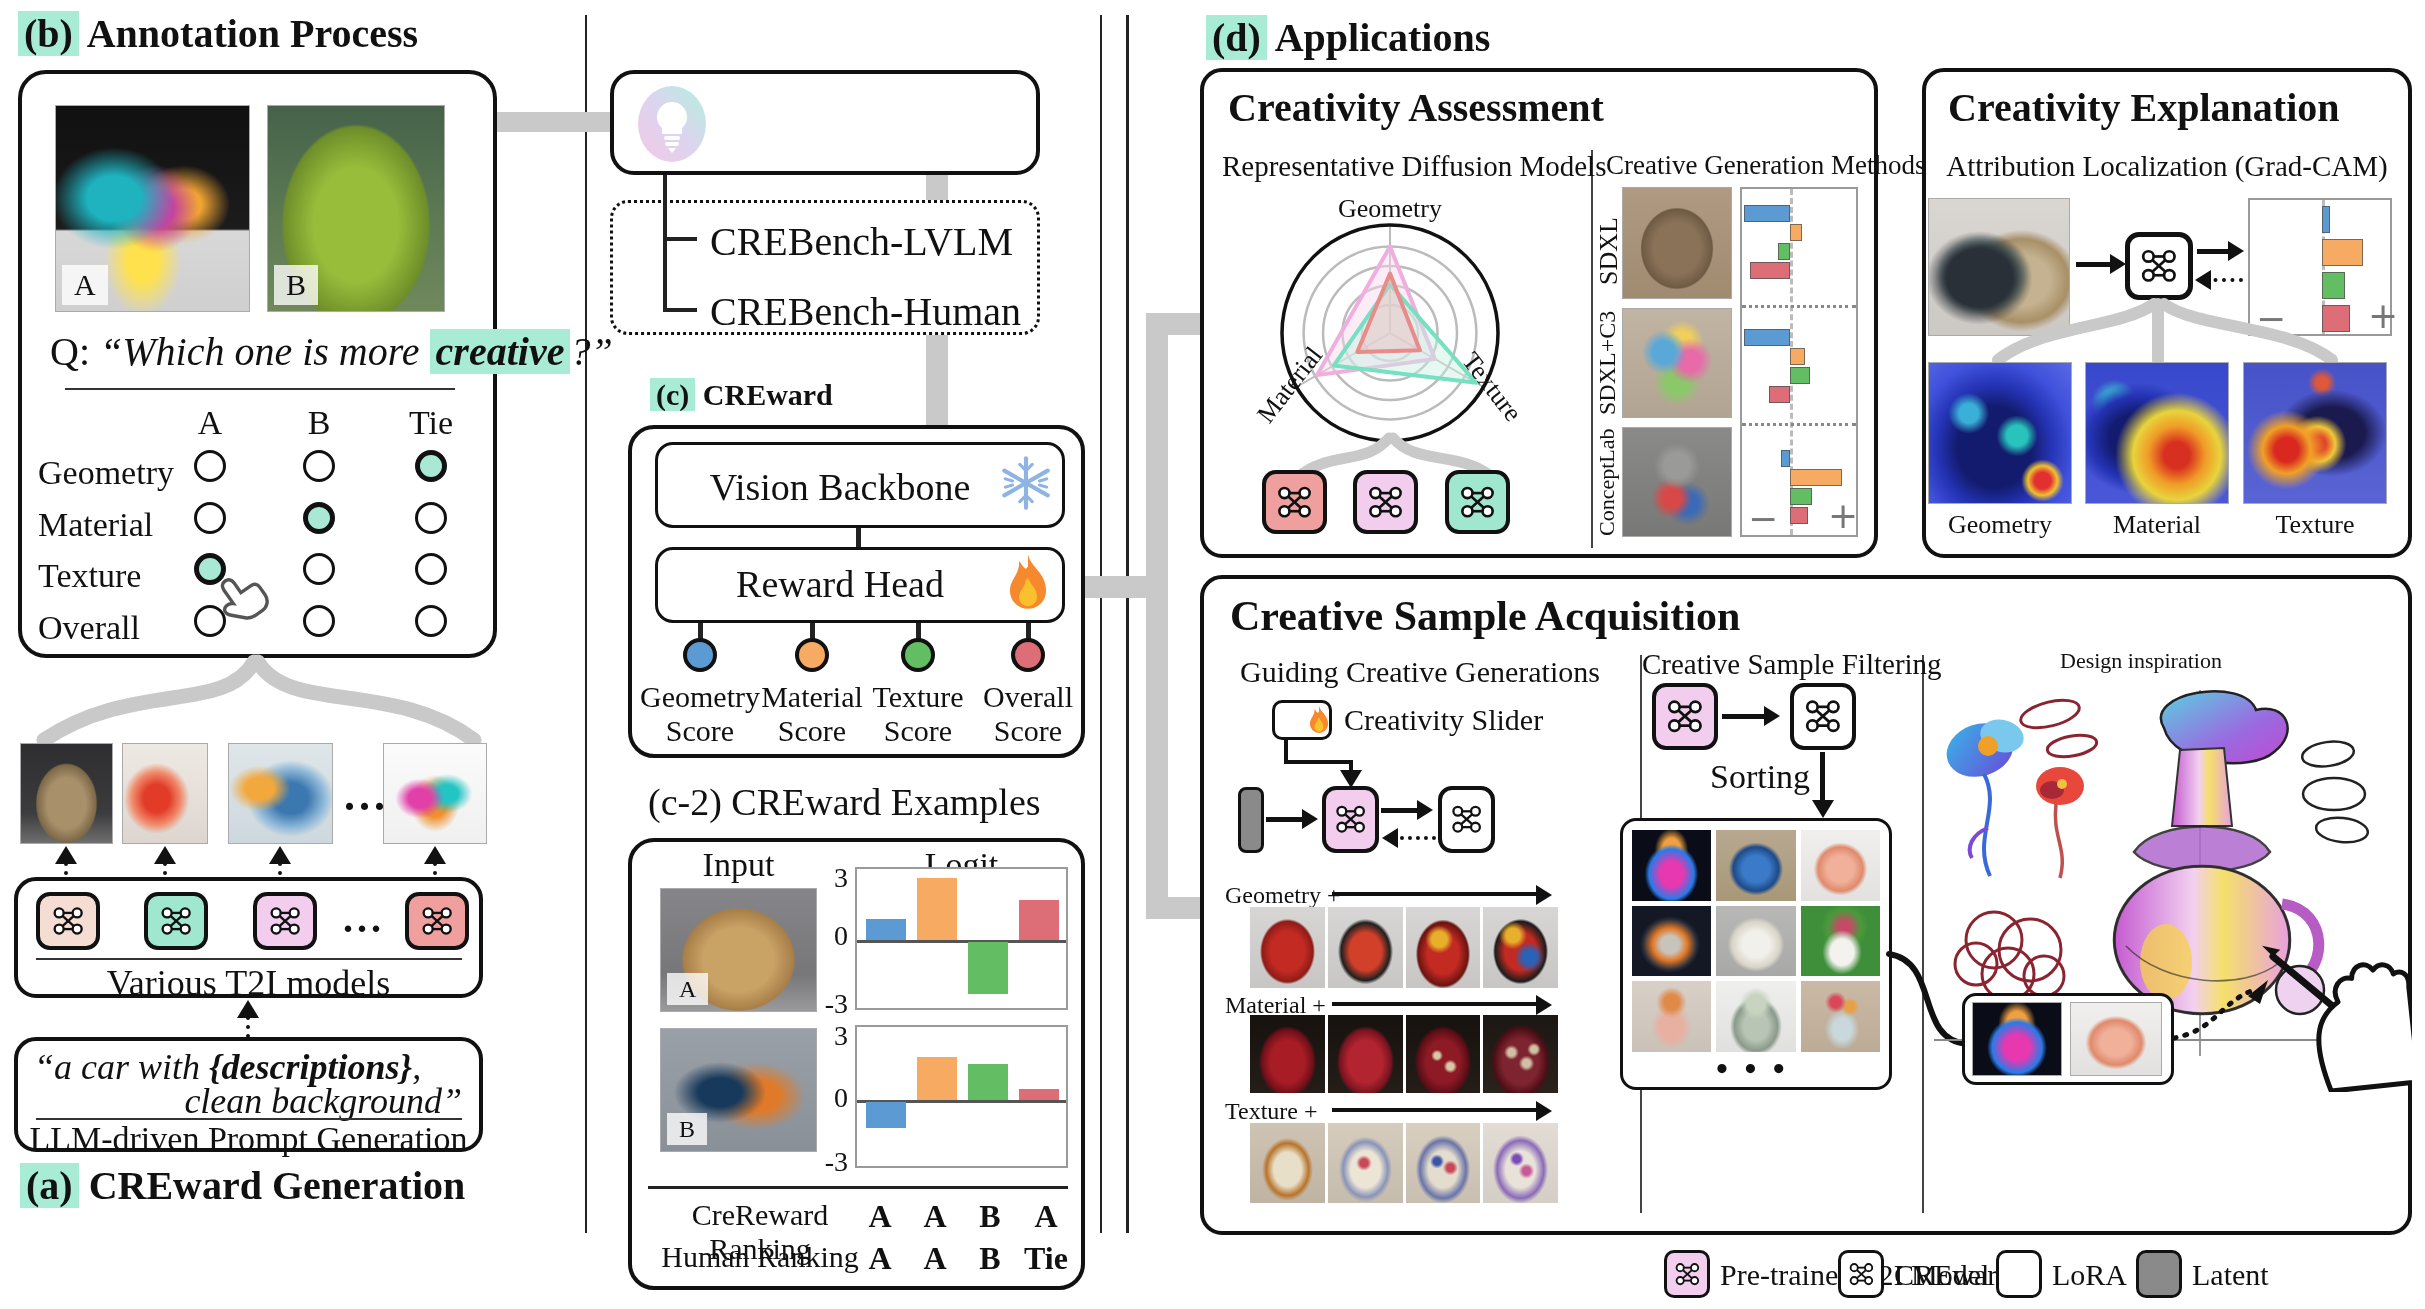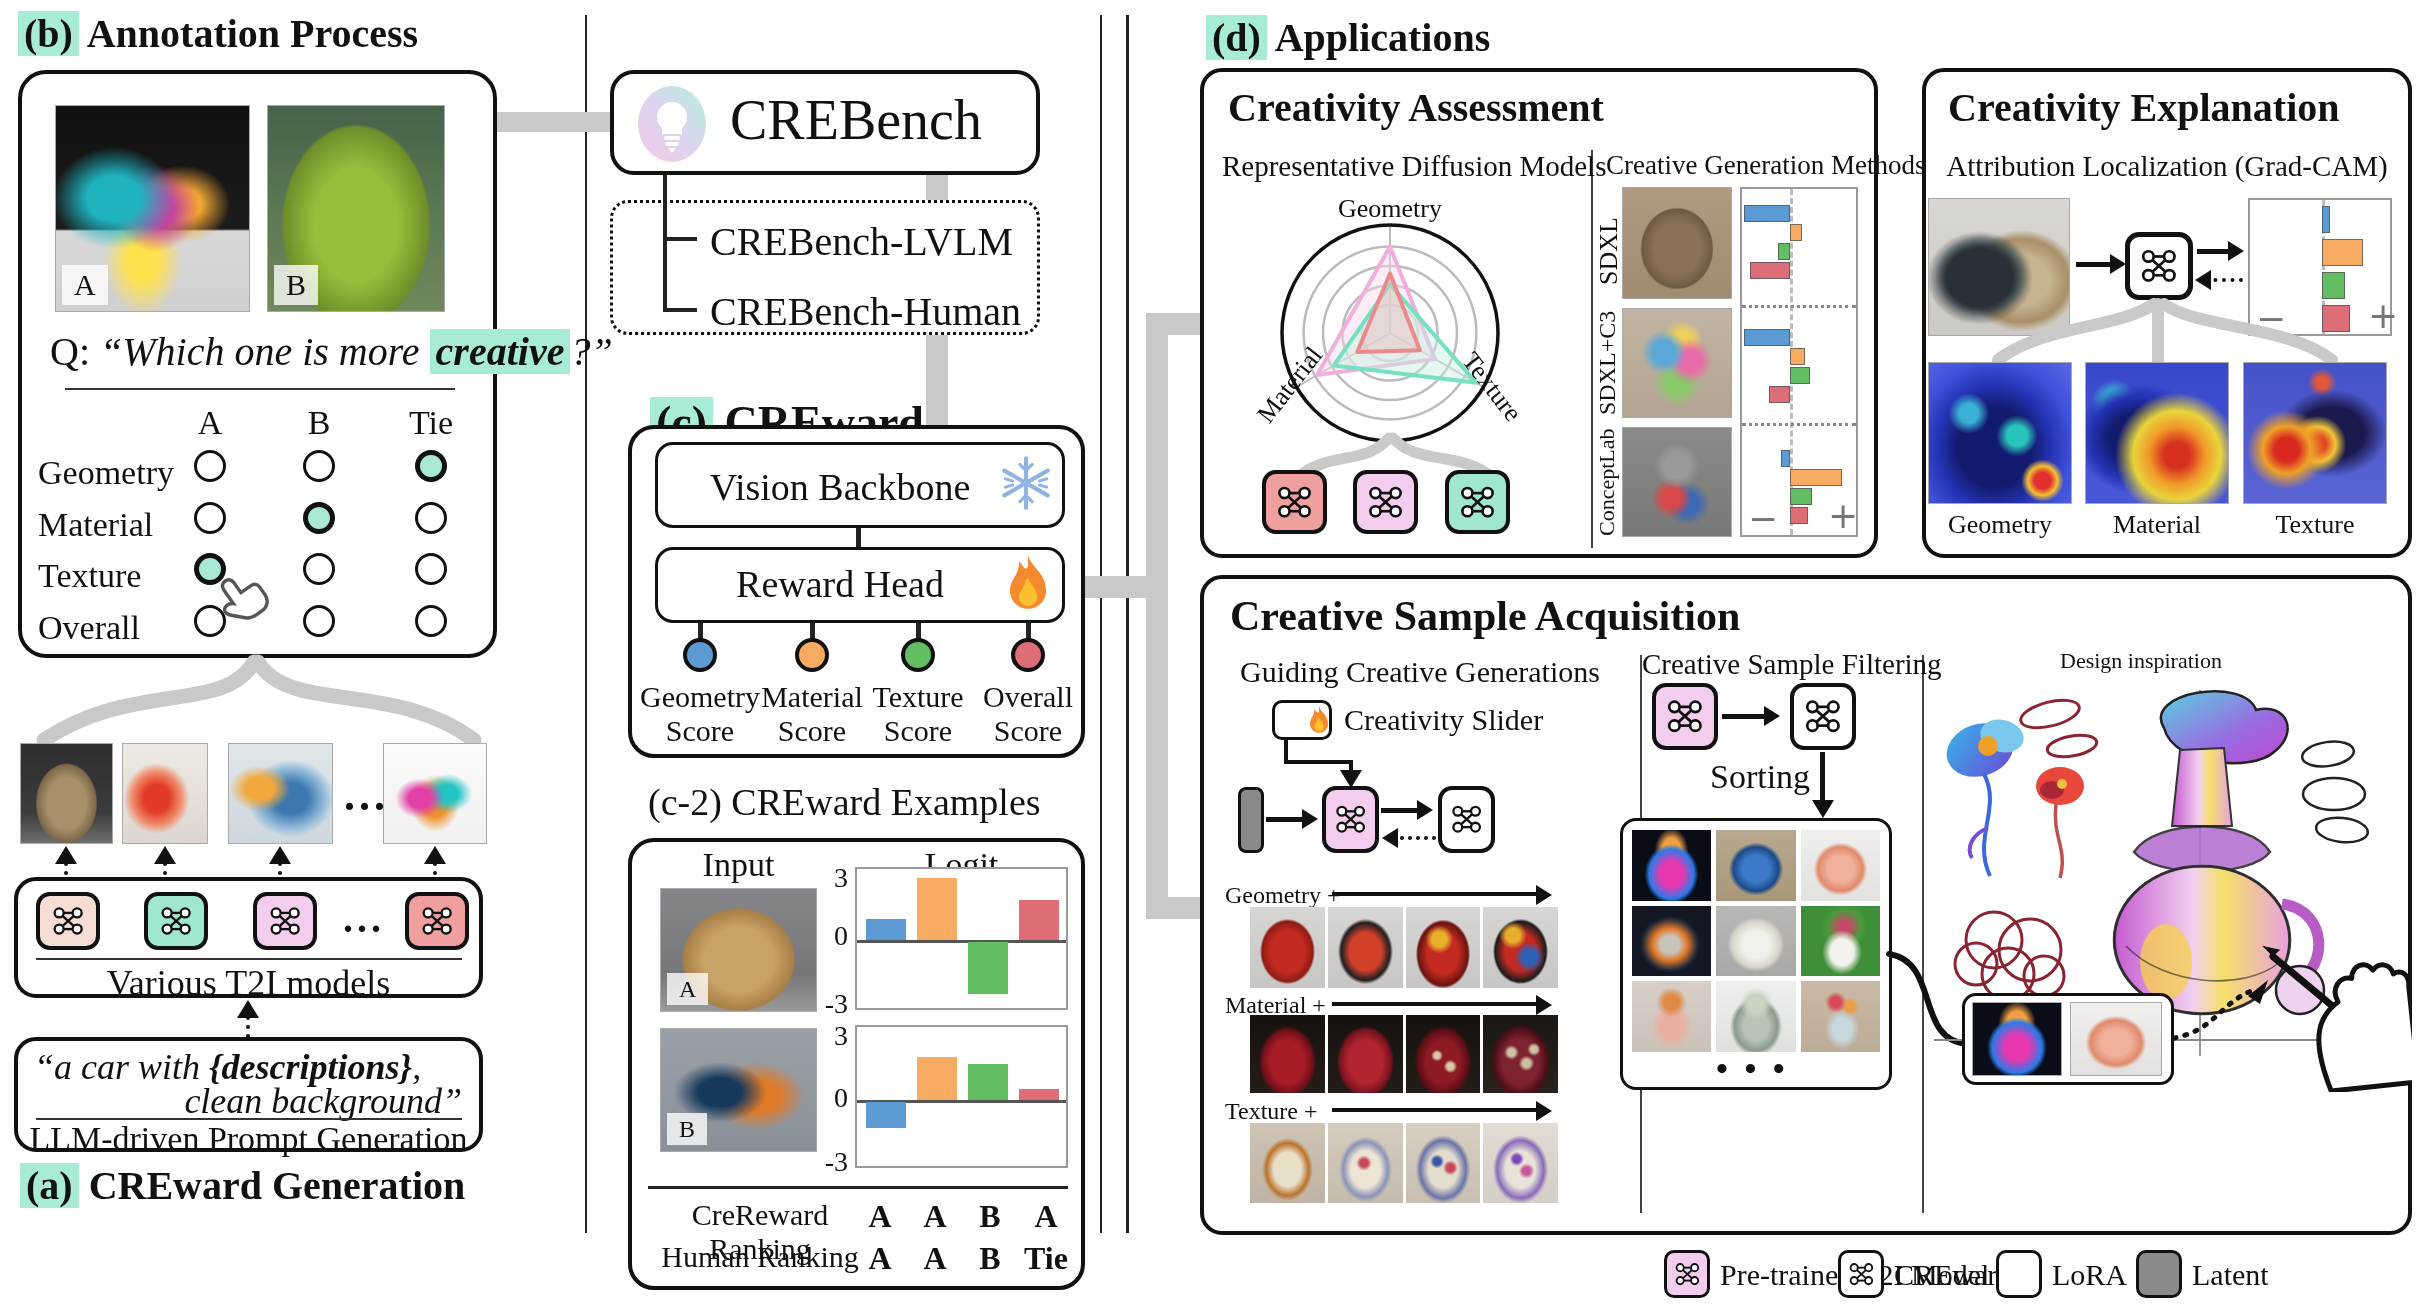--- a/index.html
+++ b/index.html
@@ -204,30 +204,29 @@
           <stop offset="1" stop-color="#b2efdc"></stop>
         </linearGradient>
       </defs>
     <ellipse cx="40" cy="40" rx="34" ry="38" fill="url(#bulbg)"></ellipse>
     <circle cx="40" cy="33" r="15" fill="#fff"></circle>
     <path d="M30 42 h20 v8 h-20 z" fill="#fff"></path>
     <rect x="32" y="52" width="16" height="4" rx="2" fill="#fff"></rect>
     <rect x="33" y="58" width="14" height="4" rx="2" fill="#fff"></rect>
     <path d="M36 64 l4 5 4 -5 z" fill="#fff"></path>
   </svg>
-  <div class="abs" style="left:730px;top:88px;font-size:56px">CREBench</div>
 
   <div class="dotbox" style="left:610px;top:200px;width:430px;height:135px"></div>
   <div class="vline" style="left:663px;top:175px;width:4px;height:137px"></div>
   <div class="vline" style="left:663px;top:237px;width:34px;height:4px"></div>
   <div class="vline" style="left:663px;top:308px;width:34px;height:4px"></div>
   <div class="abs" style="left:710px;top:288px;font-size:40px">CREBench-Human</div>
   <div class="abs" style="left:710px;top:218px;font-size:40px">CREBench-LVLM</div>
 
-  <div class="ttl" style="left:650px;top:396px;font-size:46px">
+  <div class="ttl" style="left:650px;top:378px;font-size:30px">
     <span class="hl">(c)</span>
     <span>CREward</span>
   </div>
   <div class="box" style="left:628px;top:425px;width:457px;height:333px;border-radius:26px"></div>
   <div class="ibox" style="left:655px;top:442px;width:410px;height:86px"></div>
   <div class="abs" style="left:655px;top:465px;width:370px;text-align:center;font-size:38px">Vision Backbone</div>
   <svg class="abs" style="left:995px;top:452px" width="62" height="62" viewBox="0 0 60 60">
     <g stroke="#8fb4e4" stroke-width="4" stroke-linecap="round">
       <line x1="30" y1="6" x2="30" y2="54"></line>
         <line x1="9" y1="18" x2="51" y2="42"></line>

